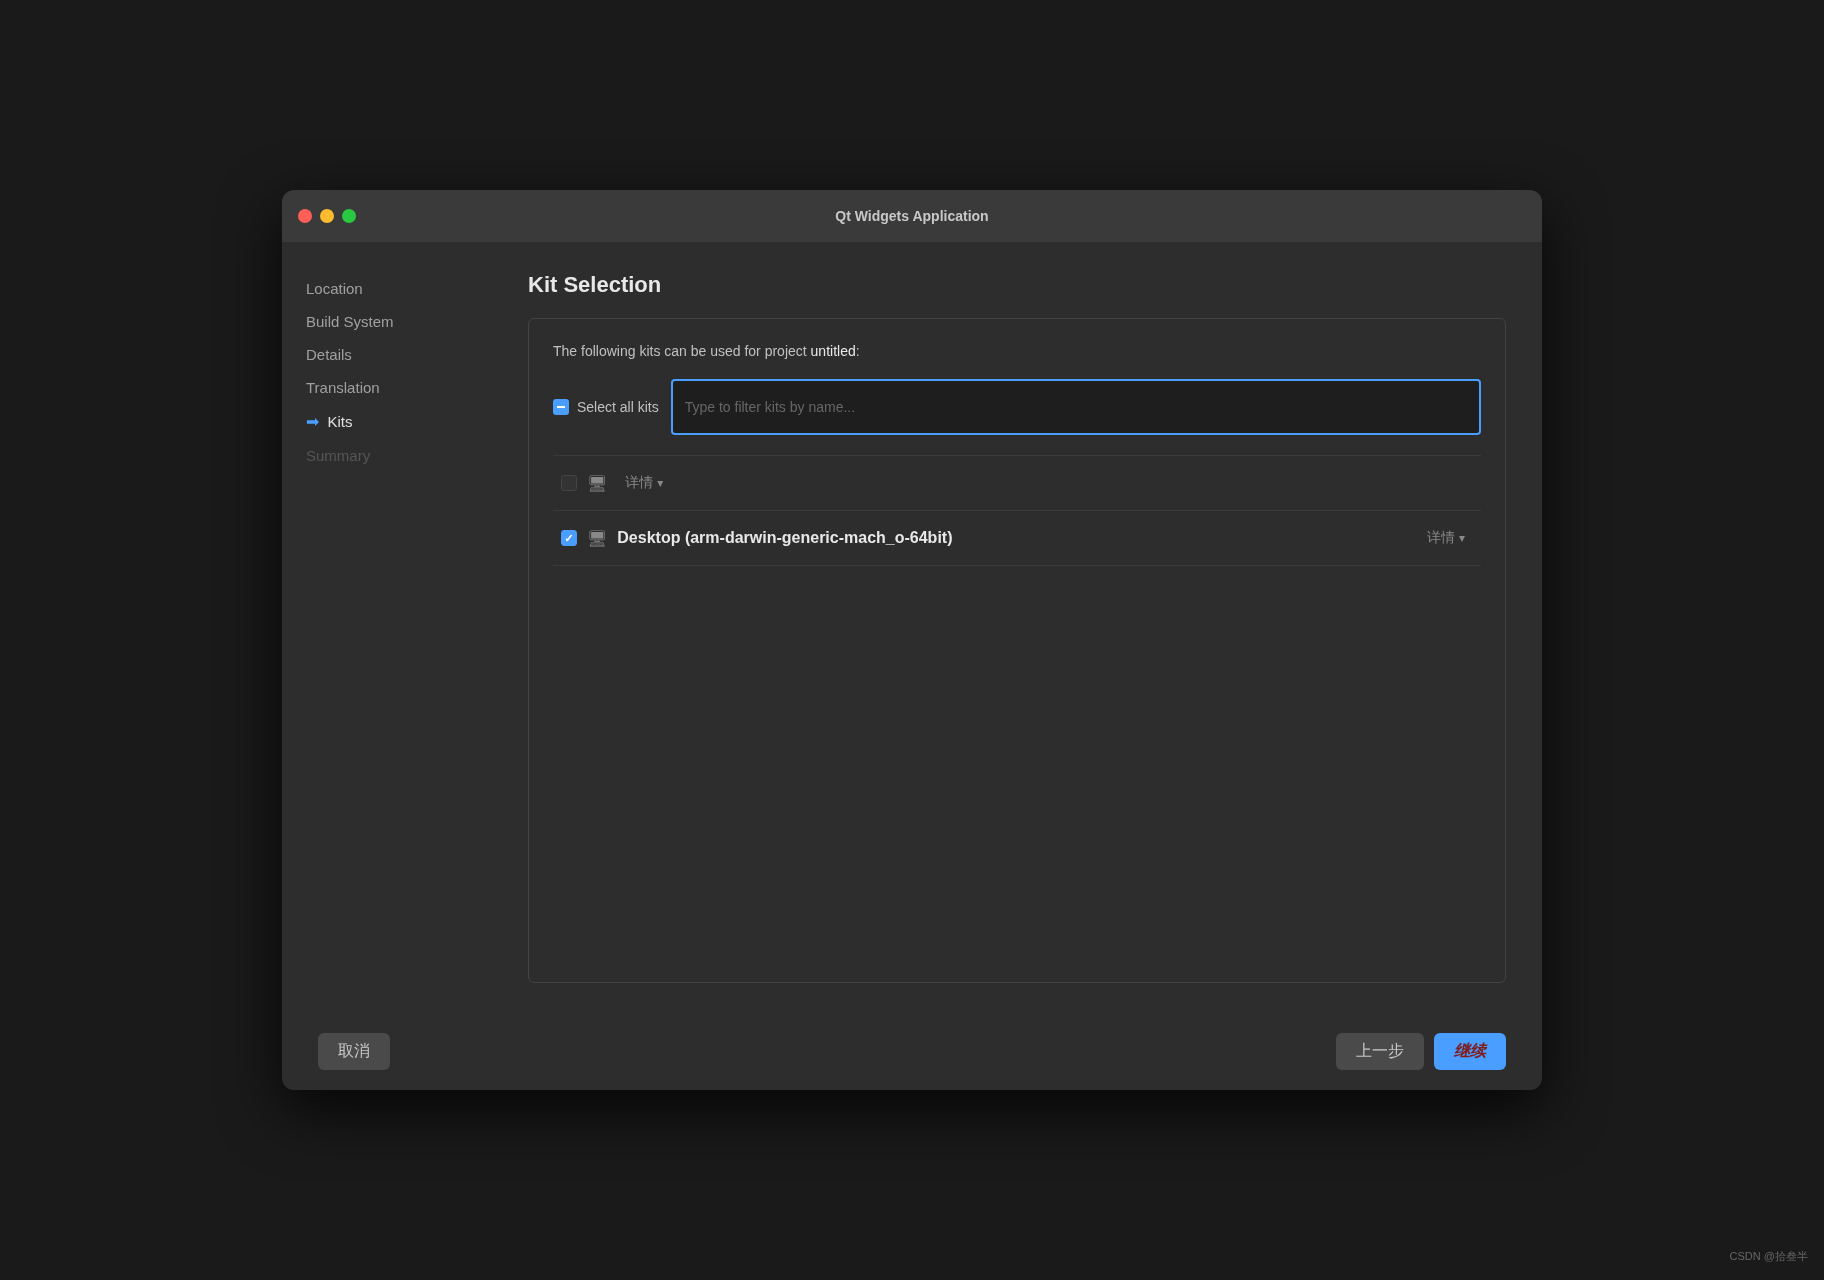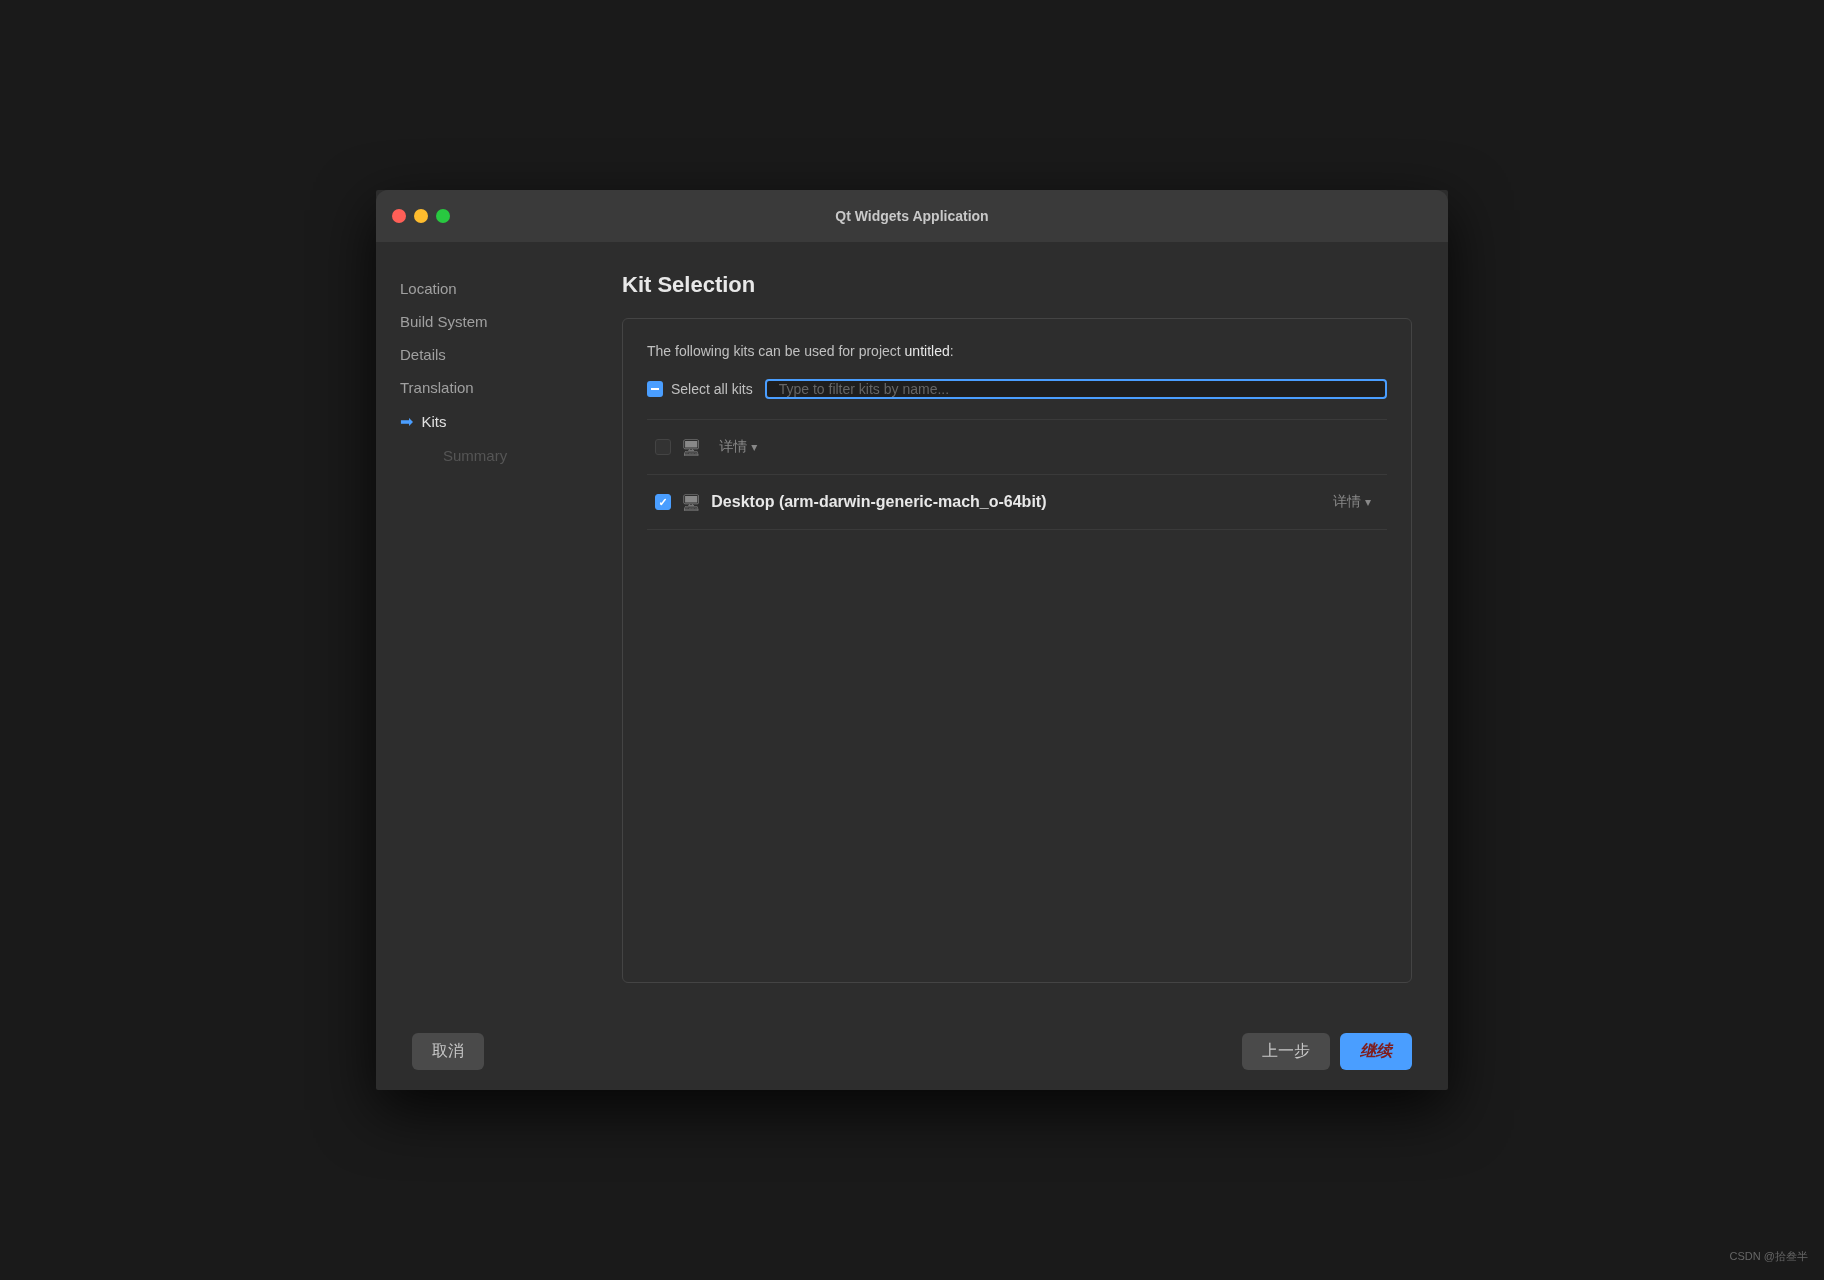--- a/index.html
+++ b/index.html
@@ -8,24 +8,24 @@
       background: #1a1a1a;
       display: flex;
       justify-content: center;
       align-items: center;
       width: 1824px;
       height: 1280px;
       font-family: -apple-system, BlinkMacSystemFont, "Helvetica Neue", Arial, sans-serif;
     }
 
     .window {
-      width: 1072px;
+      width: 1260px;
       height: 900px;
       background: #2d2d2d;
-      border-radius: 2px;
+      border-radius: 12px;
       box-shadow: 0 20px 60px rgba(0,0,0,0.8);
       display: flex;
       flex-direction: column;
       overflow: hidden;
     }
 
     
     .titlebar {
       height: 52px;
       background: #3a3a3a;
@@ -91,21 +91,20 @@
       color: #e0e0e0;
     }
 
     .sidebar-item.active .arrow-icon {
       display: inline-block;
     }
 
     .sidebar-item.disabled {
       color: #555;
       cursor: default;
-      margin-left: 43px;
     }
 
     .arrow-icon {
       color: #4a9eff;
       font-size: 16px;
     }
 
     
     .content {
       flex: 1;
@@ -173,21 +172,21 @@
       width: 8px;
       height: 2px;
       background: white;
     }
 
     .filter-input {
       flex: 1;
       background: #1e1e1e;
       border: 2px solid #4a9eff;
       border-radius: 4px;
-      padding: 0 12px;
+      padding: 18px 12px;
       color: #c0c0c0;
       font-size: 14px;
       outline: none;
     }
 
     .filter-input::placeholder {
       color: #666;
     }
 
     

